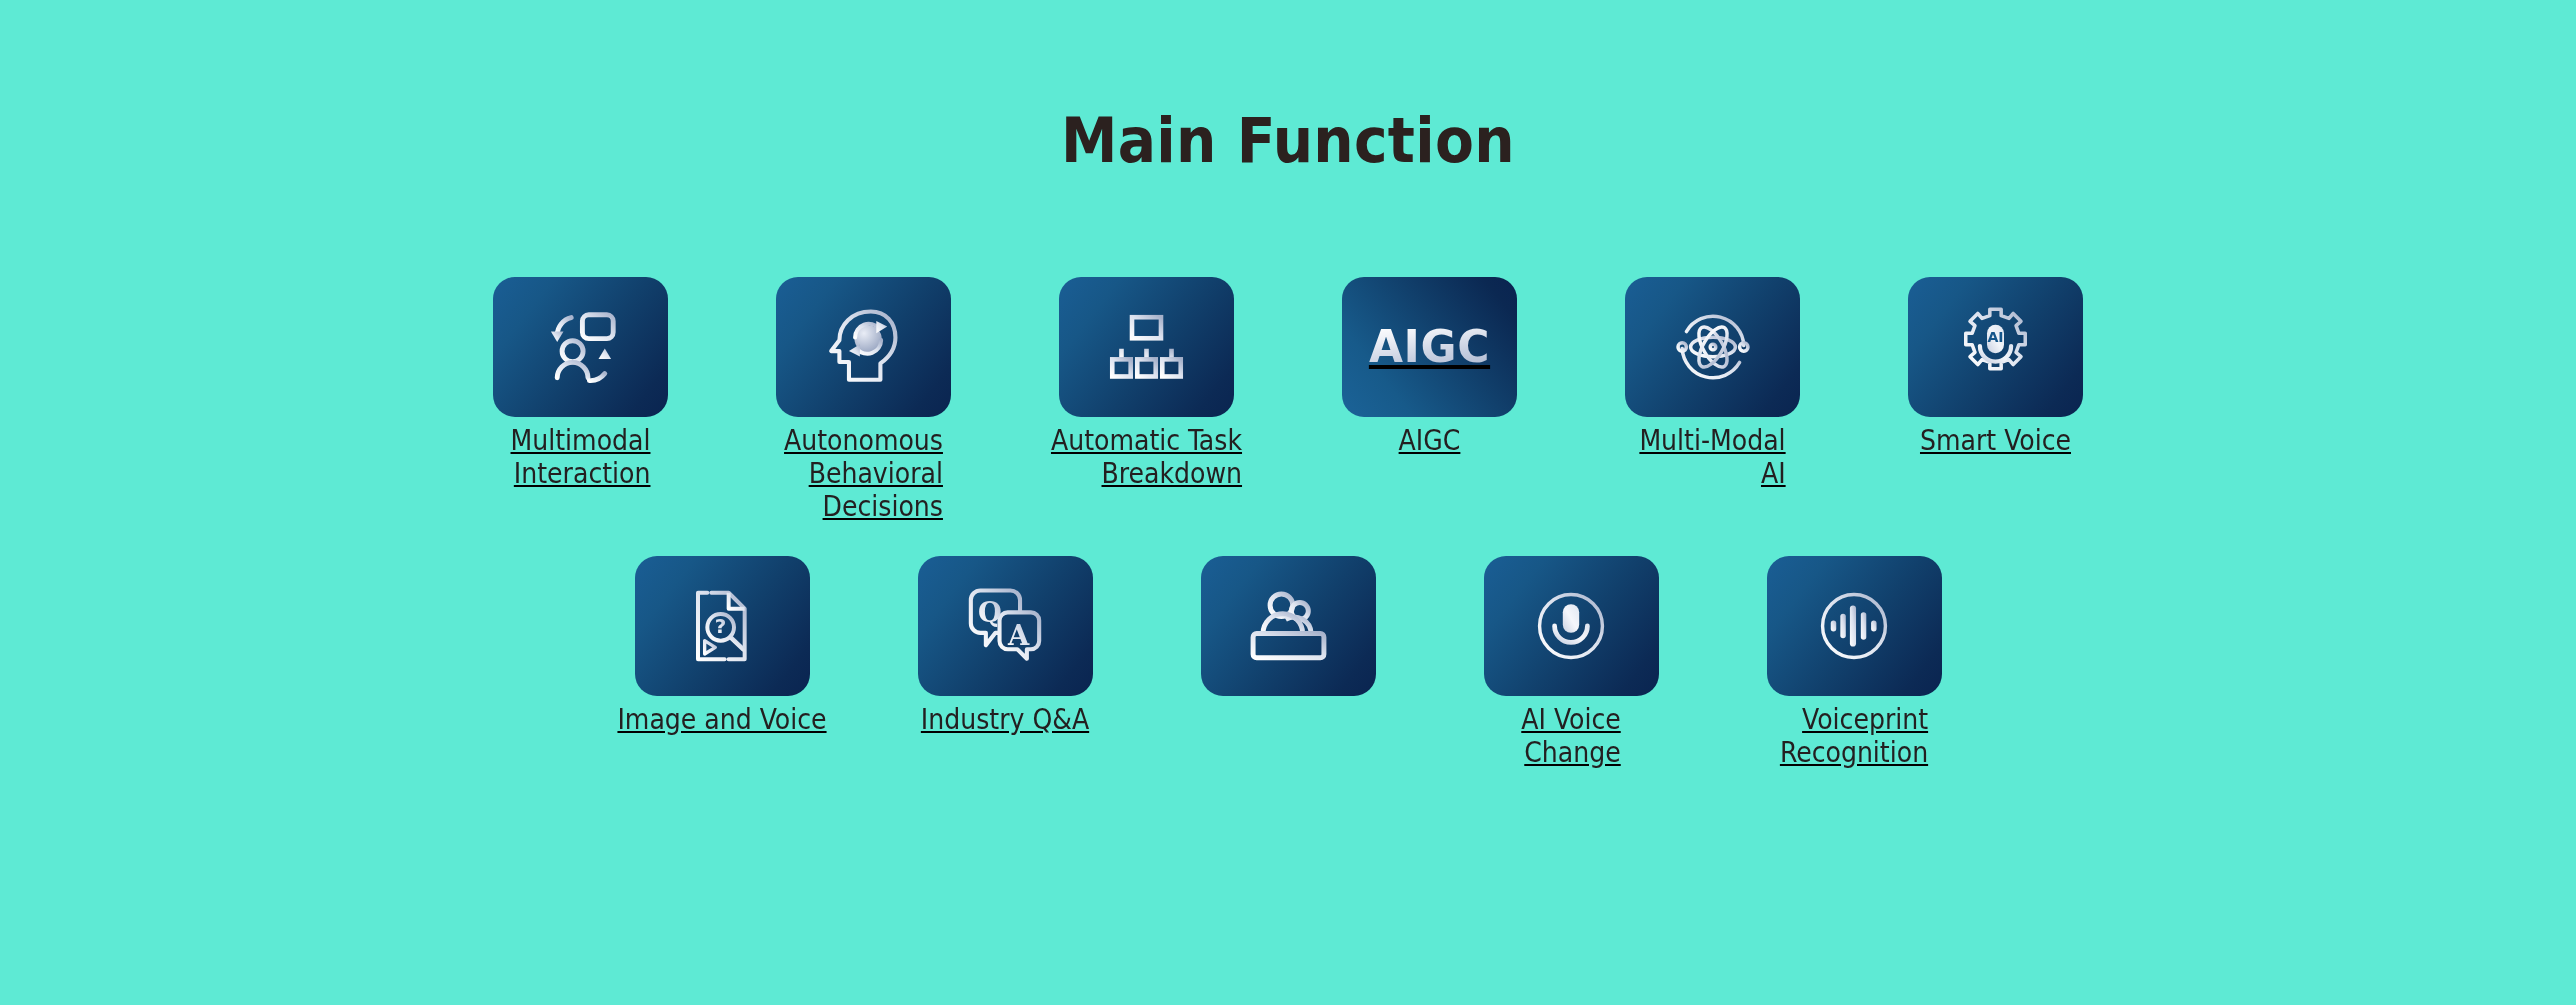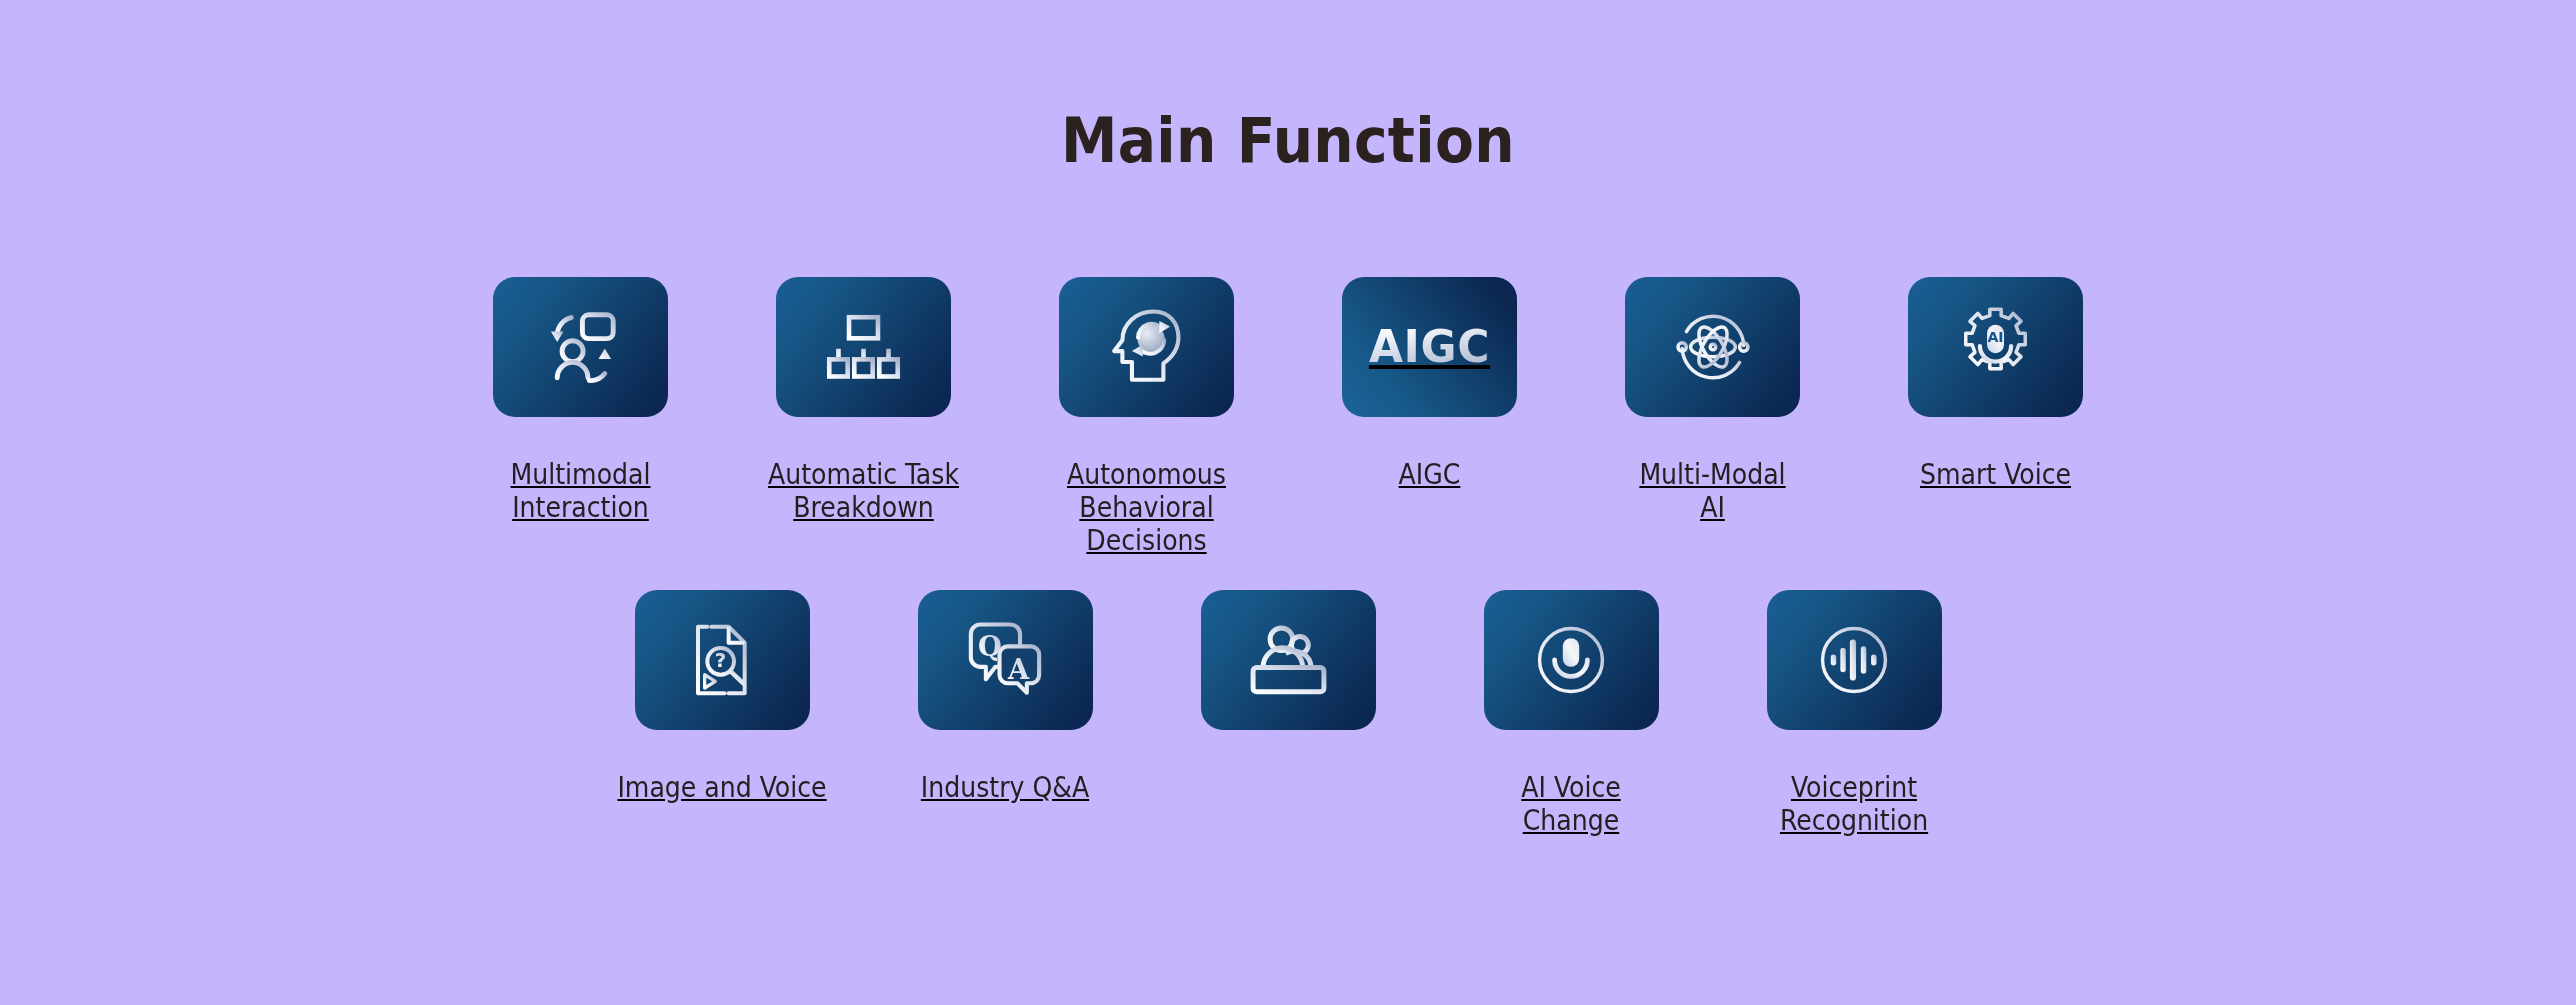--- a/index.html
+++ b/index.html
@@ -12,21 +12,21 @@
     width: 2576px;
     height: 1006px;
     font-family: "Liberation Sans", sans-serif;
     overflow: hidden;
     position: relative;
   }
   #page {
     width: 2576px;
     height: 1006px;
     position: relative;
-    background: #c4b5fd;
+    background: #5eead4;
   }
   .page-title {
     position: absolute;
     top: 109px;
     left: 0;
     width: 2576px;
     text-align: center;
     font-family: "DejaVu Sans Condensed", "Liberation Sans Narrow", "Liberation Sans", sans-serif;
     font-size: 63px;
     font-weight: 700;
@@ -75,22 +75,22 @@
     font-weight: 700;
     letter-spacing: 0.6px;
     line-height: 1;
     background-image: linear-gradient(170deg, #ffffff 4%, #eef1f7 25%, #c9d1e2 62%, #aeb8cf 100%);
     -webkit-background-clip: text;
     background-clip: text;
     color: transparent;
     -webkit-text-fill-color: transparent;
   }
   .label {
-    margin-top: 42px;
-    text-align: center;
+    margin-top: 8px;
+    text-align: right;
     font-family: "DejaVu Sans Condensed", "Liberation Sans Narrow", "Liberation Sans", sans-serif;
     font-size: 28px;
     font-weight: 400;
     color: #231f20;
     line-height: 1.17;
     white-space: pre-line;
   }
 </style>
 </head>
 <body>
@@ -123,20 +123,53 @@
               </g>
               <g fill="url(#g1)">
                 <polygon points="26,53 17,38 35,38"></polygon>
                 <polygon points="94,62 103,77 85,77"></polygon>
               </g>
             </svg>
           </span>
         </div>
         <div class="label">Multimodal
 Interaction</div>
+      </div>
+
+      <div class="cell">
+        <div class="tile">
+          <span>
+            <svg width="82" height="82" viewBox="0 0 120 120">
+              <defs>
+                <linearGradient id="g3" x1="0" y1="1" x2="1" y2="0">
+                  <stop offset="0" stop-color="#ffffff"></stop>
+                  <stop offset="0.55" stop-color="#dde3ef"></stop>
+                  <stop offset="1" stop-color="#a4afc9"></stop>
+                </linearGradient>
+                <radialGradient id="g3b" cx="0.35" cy="0.3" r="0.85">
+                  <stop offset="0" stop-color="#e9edf6"></stop>
+                  <stop offset="1" stop-color="#8e9cba"></stop>
+                </radialGradient>
+              </defs>
+              <path d="M70 8 C42 8 24 28 24 50 L12 66 L24 66 L24 82 L38 82 L38 108 L84 108 L84 84 C98 74 106 60 106 46 C106 24 92 8 70 8 Z" fill="none" stroke="url(#g3)" stroke-width="6" stroke-linejoin="round"></path>
+              <circle cx="66" cy="48" r="20" fill="url(#g3b)"></circle>
+              <g fill="none" stroke="url(#g3)" stroke-width="6" stroke-linecap="round">
+                <path d="M47 46 A20 20 0 0 1 82 33"></path>
+                <path d="M85 50 A20 20 0 0 1 50 63"></path>
+              </g>
+              <g fill="url(#g3)">
+                <polygon points="78,22 94,30 78,40"></polygon>
+                <polygon points="54,74 38,66 54,56"></polygon>
+              </g>
+            </svg>
+          </span>
+        </div>
+        <div class="label">Autonomous
+Behavioral
+Decisions</div>
       </div>
 
       <div class="cell">
         <div class="tile">
           <span>
             <svg width="79" height="79" viewBox="0 0 120 120">
               <defs>
                 <linearGradient id="g2" x1="0" y1="1" x2="1" y2="0">
                   <stop offset="0" stop-color="#ffffff"></stop>
                   <stop offset="0.55" stop-color="#dbe1ee"></stop>
@@ -150,53 +183,20 @@
                 <path d="M22 62 L22 78 M60 62 L60 78 M98 62 L98 78"></path>
                 <rect x="8" y="78" width="28" height="26"></rect>
                 <rect x="46" y="78" width="28" height="26"></rect>
                 <rect x="84" y="78" width="28" height="26"></rect>
               </g>
             </svg>
           </span>
         </div>
         <div class="label">Automatic Task
 Breakdown</div>
-      </div>
-
-      <div class="cell">
-        <div class="tile">
-          <span>
-            <svg width="82" height="82" viewBox="0 0 120 120">
-              <defs>
-                <linearGradient id="g3" x1="0" y1="1" x2="1" y2="0">
-                  <stop offset="0" stop-color="#ffffff"></stop>
-                  <stop offset="0.55" stop-color="#dde3ef"></stop>
-                  <stop offset="1" stop-color="#a4afc9"></stop>
-                </linearGradient>
-                <radialGradient id="g3b" cx="0.35" cy="0.3" r="0.85">
-                  <stop offset="0" stop-color="#e9edf6"></stop>
-                  <stop offset="1" stop-color="#8e9cba"></stop>
-                </radialGradient>
-              </defs>
-              <path d="M70 8 C42 8 24 28 24 50 L12 66 L24 66 L24 82 L38 82 L38 108 L84 108 L84 84 C98 74 106 60 106 46 C106 24 92 8 70 8 Z" fill="none" stroke="url(#g3)" stroke-width="6" stroke-linejoin="round"></path>
-              <circle cx="66" cy="48" r="20" fill="url(#g3b)"></circle>
-              <g fill="none" stroke="url(#g3)" stroke-width="6" stroke-linecap="round">
-                <path d="M47 46 A20 20 0 0 1 82 33"></path>
-                <path d="M85 50 A20 20 0 0 1 50 63"></path>
-              </g>
-              <g fill="url(#g3)">
-                <polygon points="78,22 94,30 78,40"></polygon>
-                <polygon points="54,74 38,66 54,56"></polygon>
-              </g>
-            </svg>
-          </span>
-        </div>
-        <div class="label">Autonomous
-Behavioral
-Decisions</div>
       </div>
 
       <div class="cell">
         <div class="tile alt-grad">
           <span class="aigc-word">AIGC</span>
         </div>
         <div class="label">AIGC</div>
       </div>
 
       <div class="cell">

